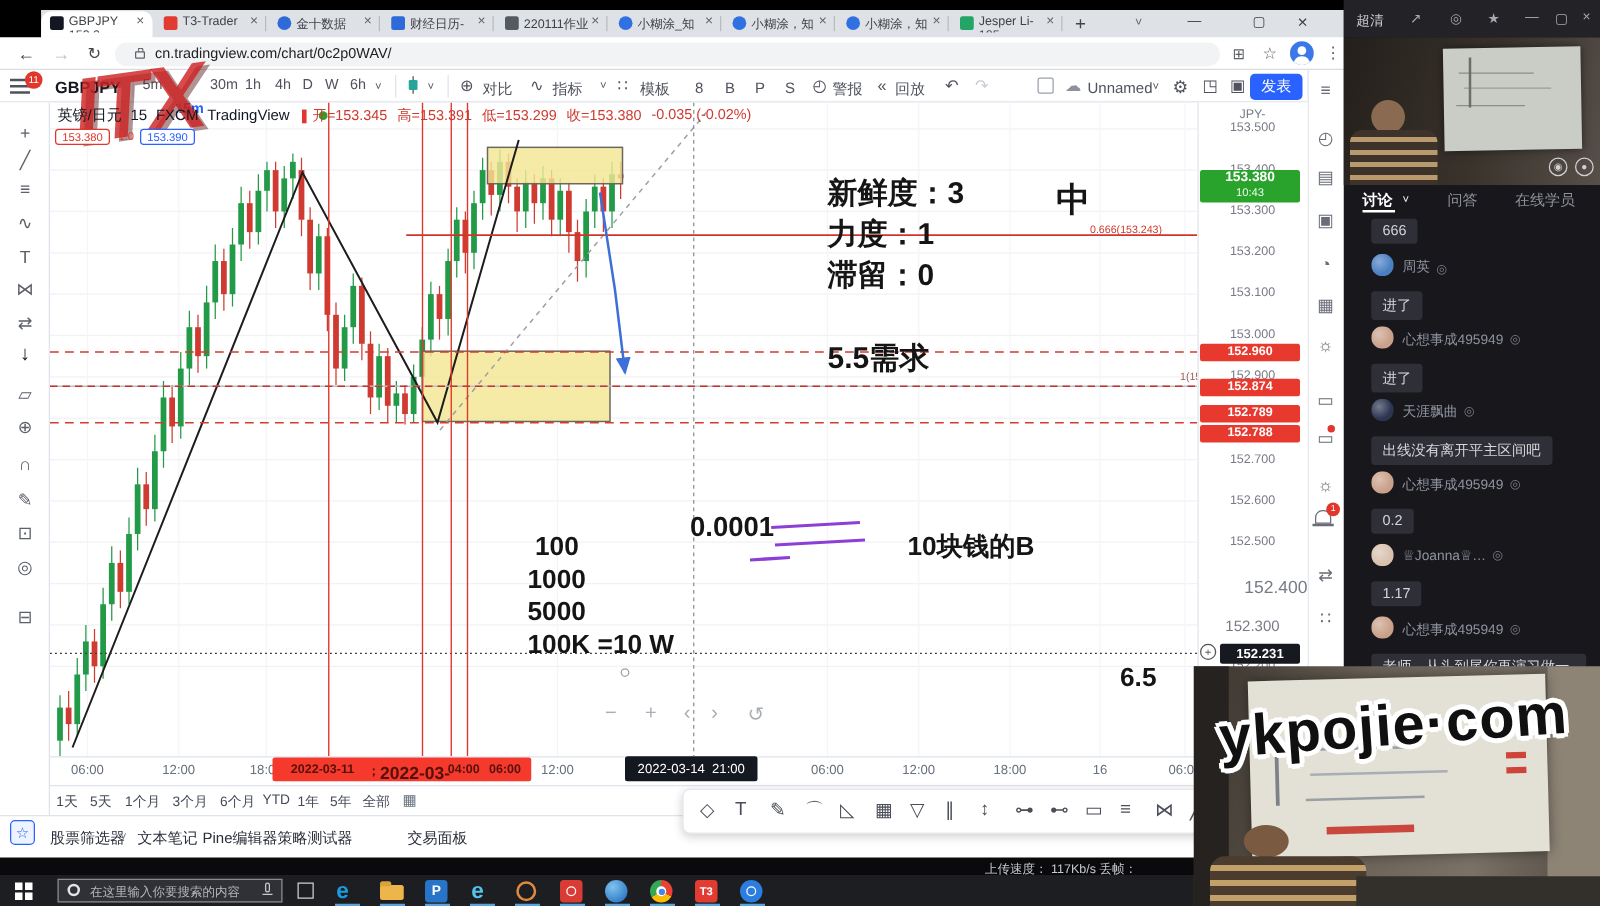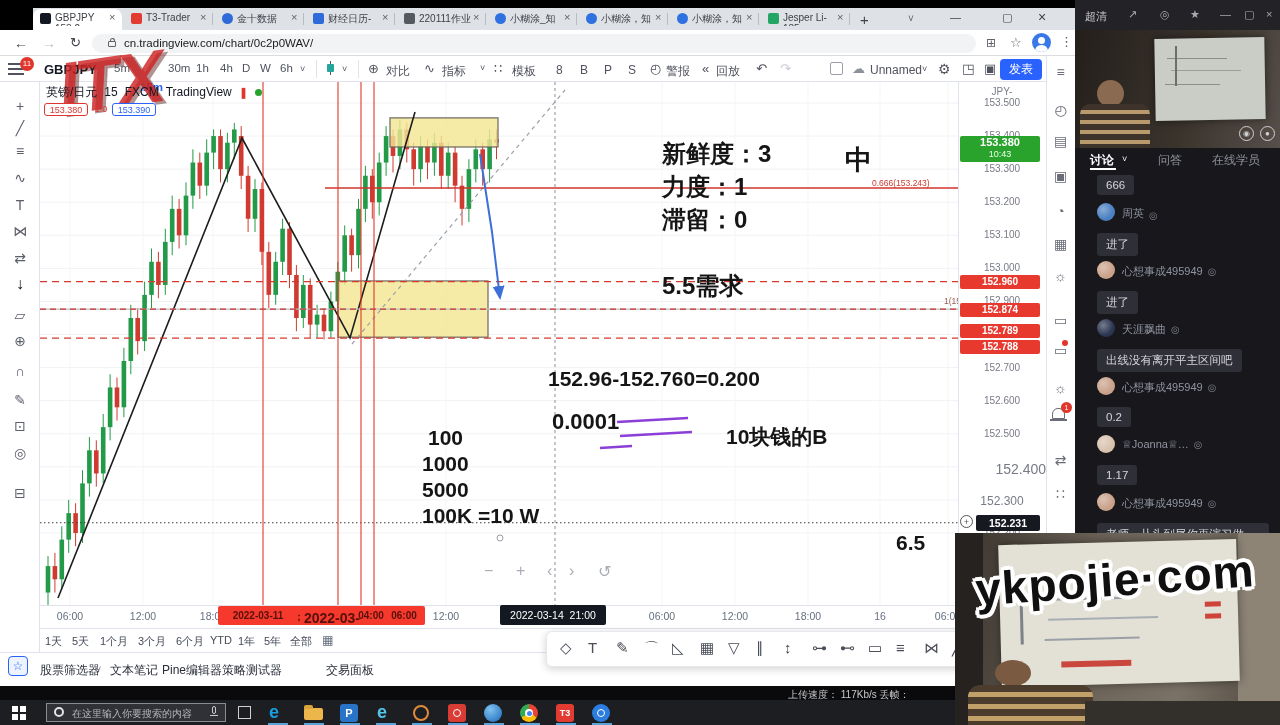--- a/index.html
+++ b/index.html
@@ -346,29 +346,35 @@
     </div>
     <div class="ab" style="left: 58px; top: 40px; font-size: 74px; font-weight: bold; font-style: italic; color: rgba(205, 35, 35, 0.82); transform: rotate(-8deg); text-shadow: rgba(80, 15, 15, 0.45) 3px 3px 0px; letter-spacing: -4px;">ITX</div>
     <div class="ab" style="left: 46px; top: 84px; height: 16px; display: flex; gap: 7px; align-items: center; font-size: 12px; color: rgb(19, 23, 34);">
       <span>英镑/日元</span>
       <span>15</span>
       <span>FXCM</span>
       <span>TradingView</span>
       <span style="color: rgb(224, 54, 43); font-size: 11px;">❚</span>
       <span style="width: 7px; height: 7px; border-radius: 50%; background: rgb(42, 163, 44); display: inline-block;"></span>
     </div>
+    <div class="ab" style="left: 250px; top: 84px; height: 16px; display: flex; gap: 8px; align-items: center; font-size: 11.5px; color: rgb(207, 58, 46);">
+      <span>开=153.345</span>
+      <span>高=153.391</span>
+      <span>低=153.299</span>
+      <span>收=153.380</span>
+      <span>-0.035 (-0.02%)</span>
+    </div>
     <div class="ab" style="left: 44px; top: 103px; width: 44px; height: 13px; border: 1px solid rgb(224, 54, 43); border-radius: 3px; background: rgb(255, 255, 255); color: rgb(224, 54, 43); font-size: 9px; text-align: center; line-height: 13px;">153.380</div>
     <div class="ab" style="left: 92px; top: 103px; width: 18px; height: 13px; color: rgb(224, 54, 43); font-size: 9px; text-align: center; line-height: 13px;">1.0</div>
     <div class="ab" style="left: 112px; top: 103px; width: 44px; height: 13px; border: 1px solid rgb(41, 98, 255); border-radius: 3px; background: rgb(255, 255, 255); color: rgb(41, 98, 255); font-size: 9px; text-align: center; line-height: 13px;">153.390</div>
     <div class="ab" style="left: 662px; top: 138px; font-size: 24px; font-weight: bold; color: rgb(21, 21, 21); white-space: nowrap;">新鲜度：3</div>
     <div class="ab" style="left: 662px; top: 171px; font-size: 24px; font-weight: bold; color: rgb(21, 21, 21); white-space: nowrap;">力度：1</div>
     <div class="ab" style="left: 662px; top: 204px; font-size: 24px; font-weight: bold; color: rgb(21, 21, 21); white-space: nowrap;">滞留：0</div>
     <div class="ab" style="left: 662px; top: 270px; font-size: 24px; font-weight: bold; color: rgb(21, 21, 21); white-space: nowrap;">5.5需求</div>
     <div class="ab" style="left: 845px; top: 142px; font-size: 27px; font-weight: bold; color: rgb(21, 21, 21); white-space: nowrap;">中</div>
-    <div class="ab" style="left: 548px; top: 367px; font-size: 21px; font-weight: bold; color: rgb(21, 21, 21); white-space: nowrap;">152.96-152.760=0.200</div>
     <div class="ab" style="left: 552px; top: 409px; font-size: 22px; font-weight: bold; color: rgb(21, 21, 21); white-space: nowrap;">0.0001</div>
     <div class="ab" style="left: 726px; top: 423px; font-size: 21px; font-weight: bold; color: rgb(21, 21, 21); white-space: nowrap;">10块钱的B</div>
     <div class="ab" style="left: 428px; top: 426px; font-size: 21px; font-weight: bold; color: rgb(21, 21, 21); white-space: nowrap;">100</div>
     <div class="ab" style="left: 422px; top: 452px; font-size: 21px; font-weight: bold; color: rgb(21, 21, 21); white-space: nowrap;">1000</div>
     <div class="ab" style="left: 422px; top: 478px; font-size: 21px; font-weight: bold; color: rgb(21, 21, 21); white-space: nowrap;">5000</div>
     <div class="ab" style="left: 422px; top: 504px; font-size: 21px; font-weight: bold; color: rgb(21, 21, 21); white-space: nowrap;">100K =10 W</div>
     <div class="ab" style="left: 896px; top: 531px; font-size: 21px; font-weight: bold; color: rgb(21, 21, 21); white-space: nowrap;">6.5</div>
     <div class="ab" style="left: 872px; top: 178px; font-size: 8.5px; color: rgb(207, 58, 46); white-space: nowrap;">0.666(153.243)</div>
     <div class="ab" style="left: 944px; top: 296px; font-size: 8.5px; color: rgb(154, 90, 82); white-space: nowrap;">1(152.877)</div>
     <div class="ab" style="left: 484px; top: 562px; font-size: 16px; color: rgb(169, 173, 181);">−</div>

